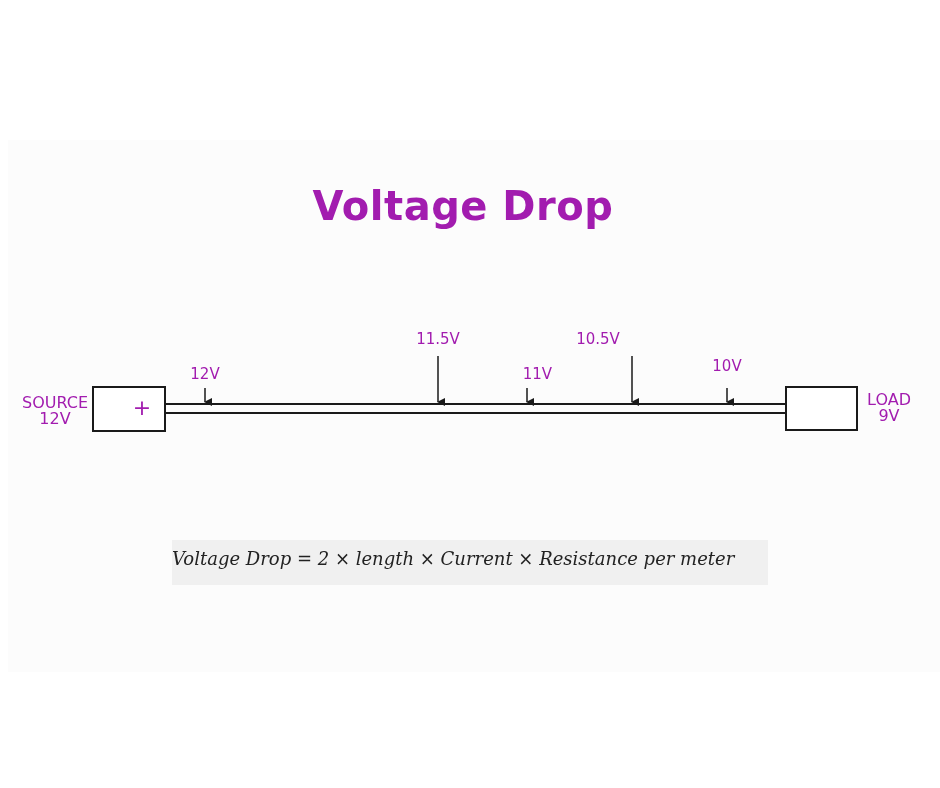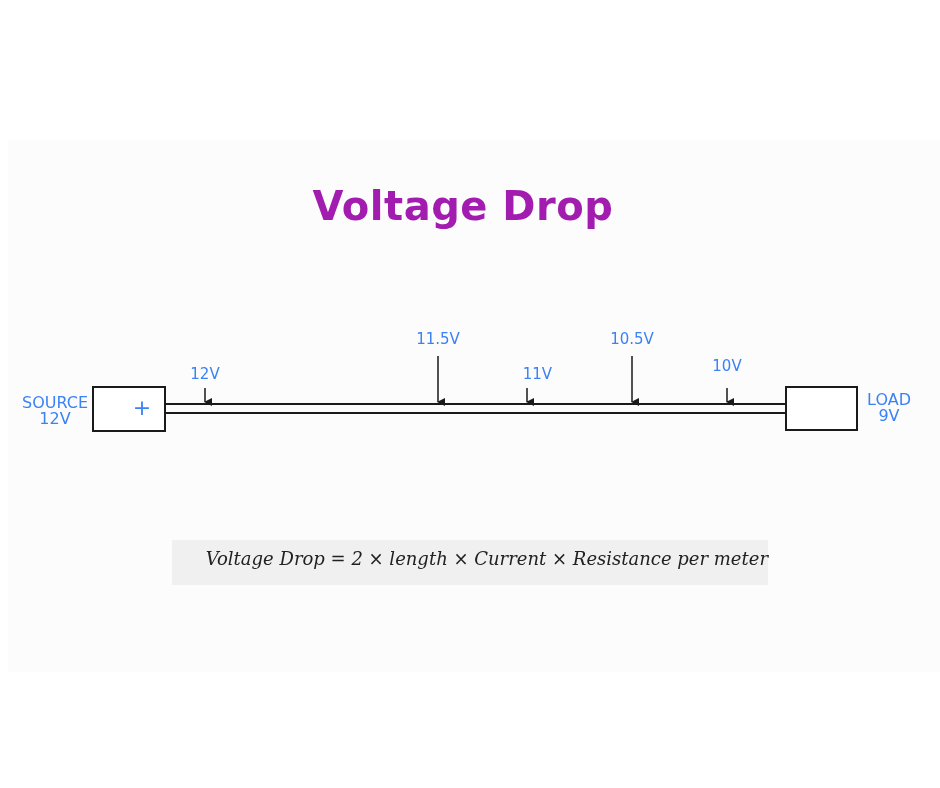--- a/index.html
+++ b/index.html
@@ -14,29 +14,29 @@
       background: #fcfcfc;
     }
     .title {
       position: absolute; left: 0; top: 183px; width: 926px; text-align: center;
       font-family: "DejaVu Sans", sans-serif; font-weight: bold; font-size: 40px;
       letter-spacing: 0.5px; color: #a21caf;
     }
     .diagram { position: absolute; left: 0; top: 0; width: 940px; height: 788px; }
     .lbl {
       position: absolute; font-family: "DejaVu Sans", sans-serif; font-size: 15px;
-      color: #3b82f6; text-align: center; line-height: 17px;
+      color: #a21caf; text-align: center; line-height: 17px;
     }
     .endlbl { font-size: 16px; line-height: 16px; }
     .formula-box {
       position: absolute; left: 172px; top: 540px; width: 596px; height: 45px;
       background: #f0f0f0;
     }
     .formula {
-      position: absolute; left: 0; top: 8px; width: 596px; text-align: right;
+      position: absolute; left: 0; top: 8px; width: 596px; text-align: left;
       font-family: "DejaVu Serif", serif; font-style: italic; font-size: 18px;
       color: #222; white-space: nowrap;
     }
   </style>
 </head>
 <body>
 
 <div class="panel"></div>
 
 <div class="title">Voltage Drop</div>
@@ -69,18 +69,18 @@
 <div class="lbl" style="left:130px; top:397px; width:24px; font-size:22px; line-height:22px;">+</div>
 
 <div class="lbl endlbl" style="left:858px; top:392px; width:62px;text-align:center;">
   <div>LOAD</div>
   <div>9V</div>
 </div>
 
 <div class="lbl" style="left:180px; top:366px; width:50px;">12V</div>
 <div class="lbl" style="left:408px; top:331px; width:60px;">11.5V</div>
 <div class="lbl" style="left:502px; top:366px; width:50px;text-align:right;">11V</div>
-<div class="lbl" style="left:602px; top:331px; width:60px;">10.5V</div>
+<div class="lbl" style="left:568px; top:331px; width:60px;">10.5V</div>
 <div class="lbl" style="left:702px; top:358px; width:50px;">10V</div>
 
 <div class="formula-box">
   <div class="formula">Voltage Drop  = 2 × length  × Current  × Resistance per meter</div>
 </div>
 
 </body></html>

